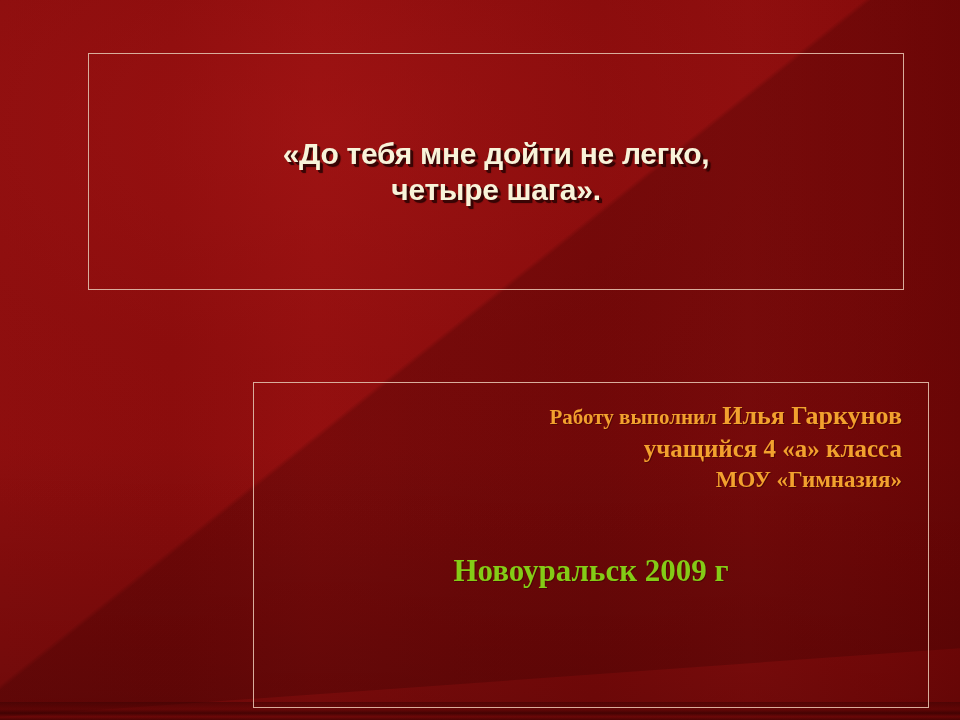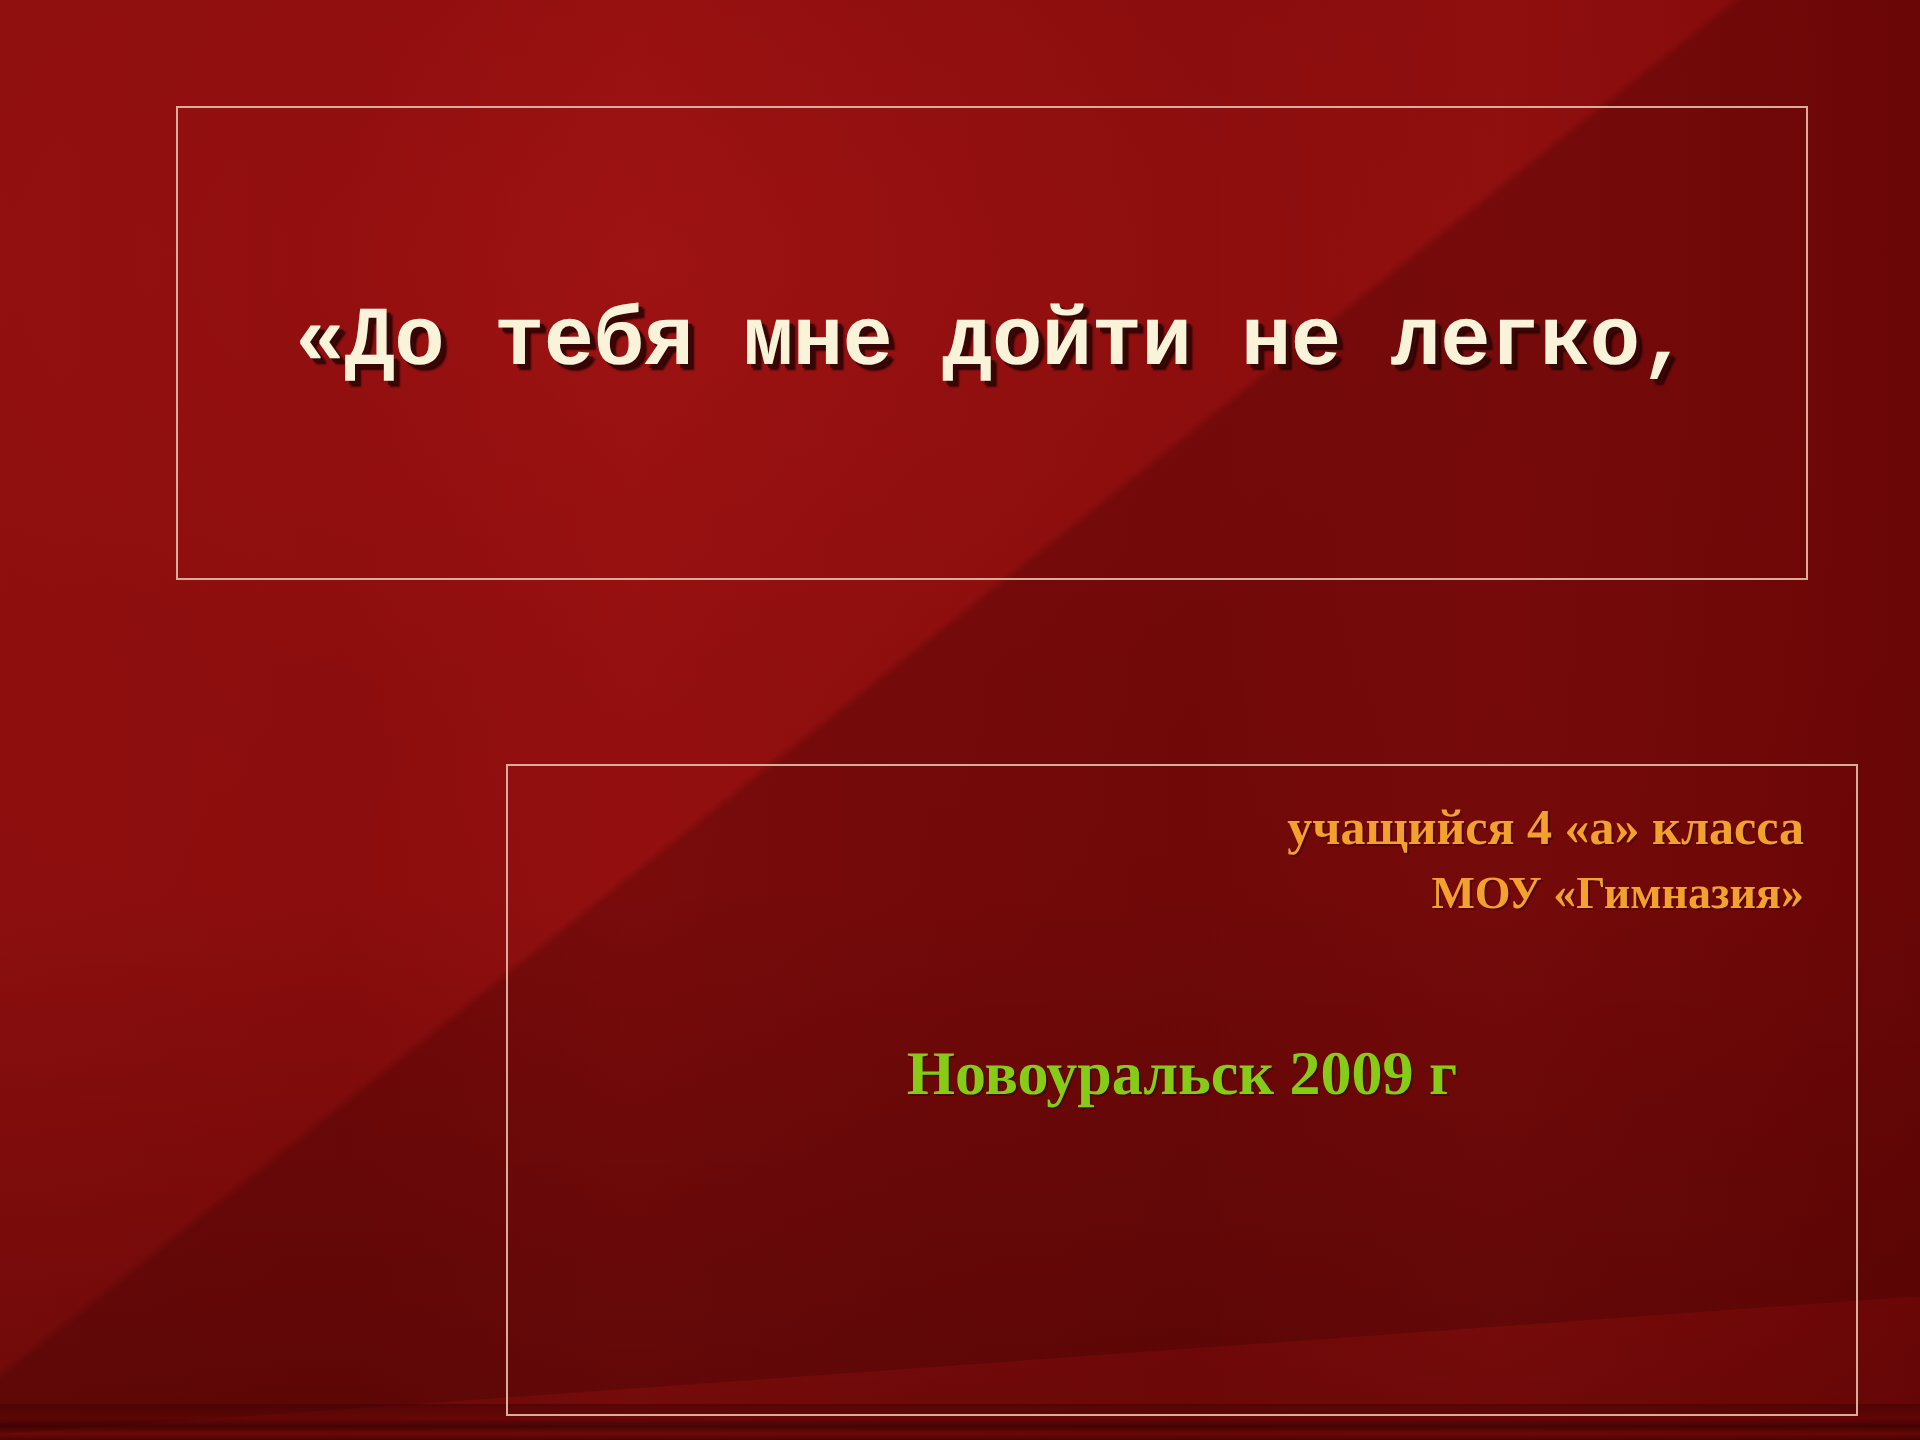--- a/index.html
+++ b/index.html
@@ -94,23 +94,23 @@
     height: 237px;
     border: 1px solid #d9ad9c;
     box-sizing: border-box;
     display: flex;
     align-items: center;
     justify-content: center;
   }
   .title-text {
     width: 100%;
     text-align: center;
-    font-family: Liberation Mono, monospace;
+    font-family: Liberation Sans, sans-serif;
     font-weight: bold;
-    font-size: 42px;
+    font-size: 30px;
     line-height: 1.19;
     color: #f8f3d9;
     letter-spacing: -0.3px;
     text-shadow:
       2px 2px 0 #3a0505,
       3px 3px 1px rgba(30,2,2,0.85);
     padding: 0 6px;
     box-sizing: border-box;
   }
   .title-line { display: block; white-space: nowrap; }
@@ -161,24 +161,26 @@
 
   <div class="bg-base"></div>
   <div class="bg-glow"></div>
   <div class="bg-wedge"></div>
   <div class="bg-wedge2"></div>
   <div class="bg-bottomband"></div>
 
   <div class="title-box">
     <div class="title-text">
       <span class="title-line">«До тебя мне дойти не легко,</span>
+      <span class="title-line">четыре шага».</span>
     </div>
   </div>
 
   <div class="credit-box">
     <div class="credit-lines">
+      <span class="credit-line c-author"><span>Работу выполнил </span><span class="big">Илья Гаркунов</span></span>
       <span class="credit-line c-class">учащийся 4 «а» класса</span>
       <span class="credit-line c-school">МОУ «Гимназия»</span>
     </div>
     <div class="credit-place">Новоуральск  2009 г</div>
   </div>
 
 </div>
 
 </body></html>

